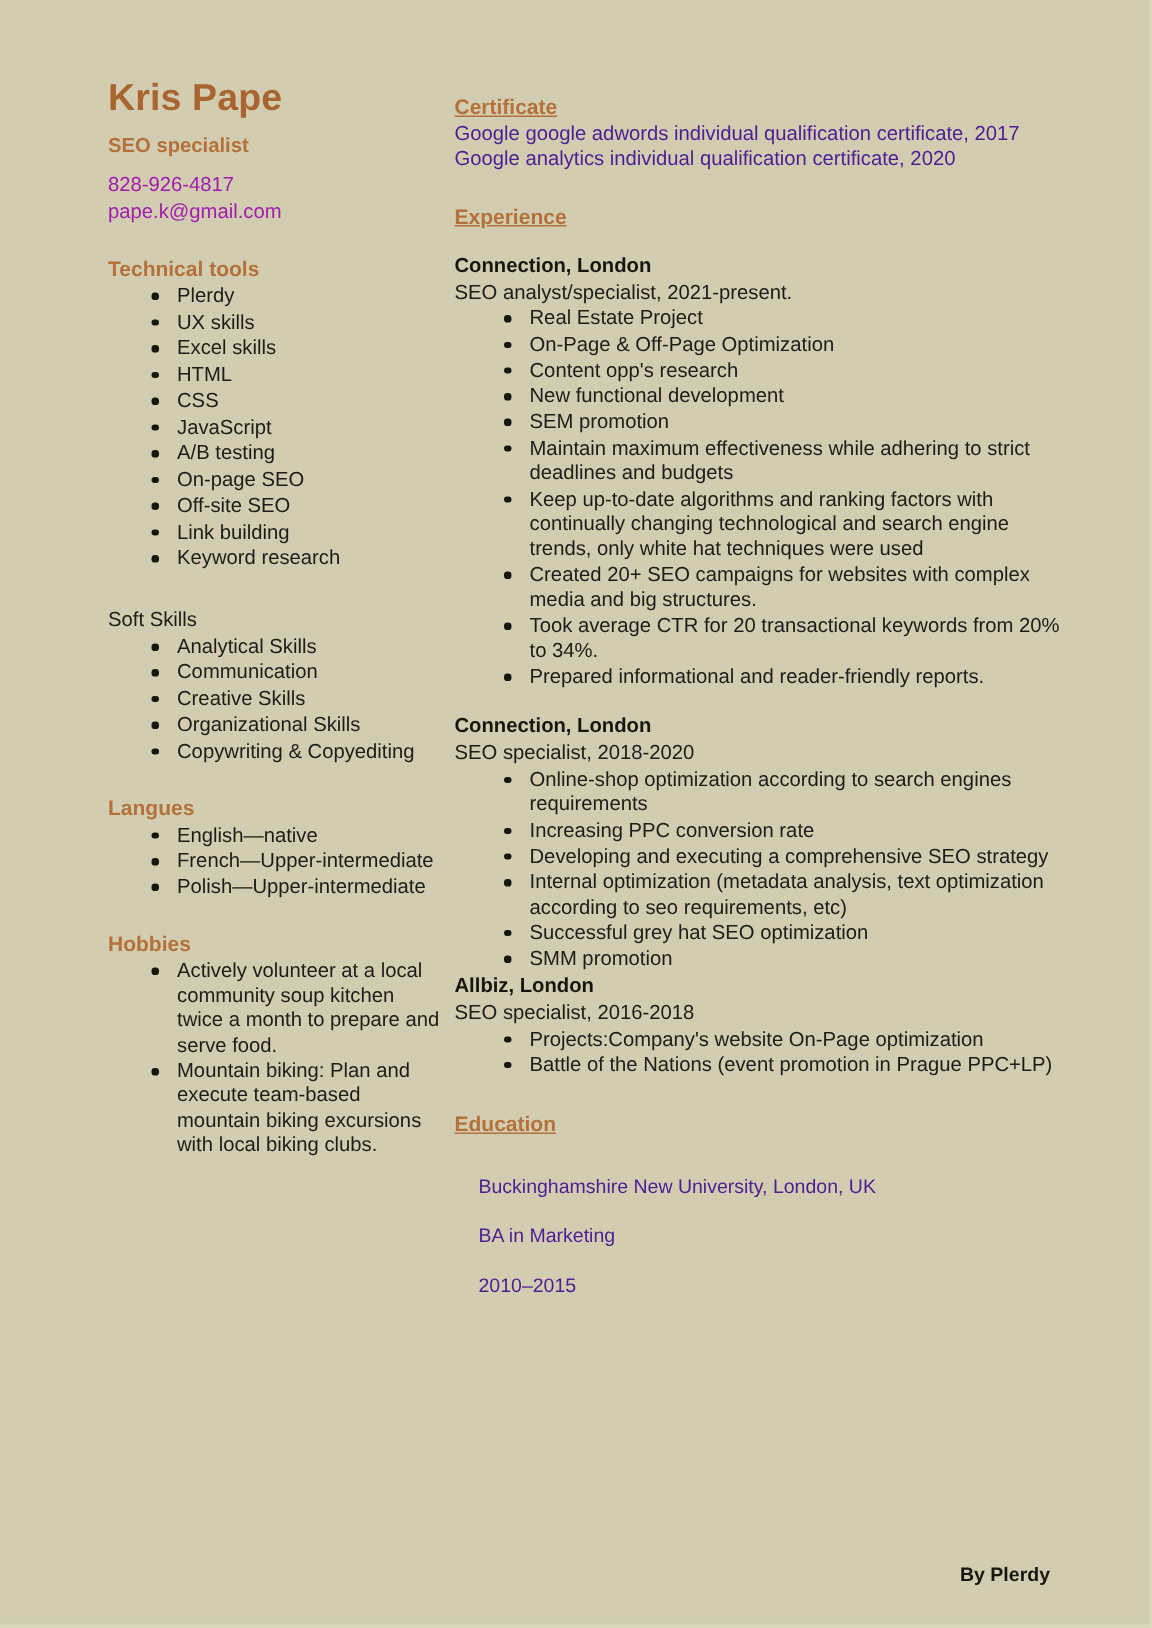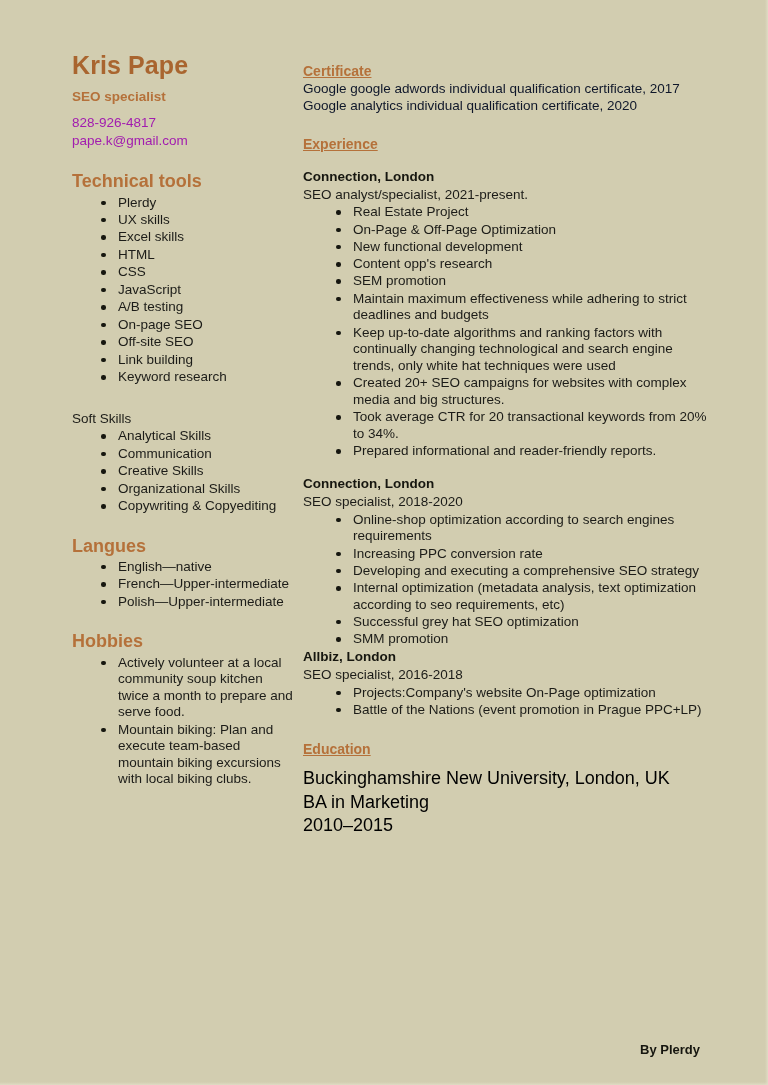--- a/index.html
+++ b/index.html
@@ -73,21 +73,21 @@
     margin: 0 0 9px 0;
     line-height: 1.2;
   }
   .contact-line {
     font-size: 13.5px;
     line-height: 1.35;
     color: #a21caf;
   }
 
   .sec-head {
-    font-size: 18px;
+    font-size: 14px;
     font-weight: bold;
     color: #b5713a;
     margin: 0;
     line-height: 1.3;
   }
   .sec-head-plain {
     font-size: 13.5px;
     font-weight: normal;
     color: #1c1c18;
     margin: 0;
@@ -146,30 +146,30 @@
     line-height: 1.3;
     color: #16160f;
   }
   .job-role {
     font-size: 13.5px;
     margin: 0;
     line-height: 1.3;
     color: #1c1c18;
   }
   .plain-line {
-    font-size: 18px;
-    line-height: 1.3;
-    margin: 0;
-    color: #000000;
+    font-size: 13px;
+    line-height: 1.3;
+    margin: 16px;
+    color: #4c1d95;
   }
   .cert-line {
     font-size: 13.5px;
     line-height: 1.26;
     margin: 0;
-    color: #0f172a;
+    color: #4c1d95;
   }
 
   .gap-sm { height: 9px; }
   .gap-md { height: 15px; }
   .gap-lg { height: 21px; }
 
   .footer {
     position: absolute;
     right: 68px;
     bottom: 28px;
@@ -253,22 +253,22 @@
         <div class="sec-head-right">Experience</div>
 
         <div class="gap-md"></div>
 
         <div>
           <div class="job-title">Connection, London</div>
           <div class="job-role">SEO analyst/specialist, 2021-present.</div>
           <ul class="bul">
             <li>Real Estate Project</li>
             <li>On-Page &amp; Off-Page Optimization</li>
+            <li>Content opp's research</li>
             <li>New functional development</li>
-            <li>Content opp's research</li>
             <li>SEM promotion</li>
             <li>Maintain maximum effectiveness while adhering to strict deadlines and budgets</li>
             <li>Keep up-to-date algorithms and ranking factors with continually changing technological and search engine trends, only white hat techniques were used</li>
             <li>Created 20+ SEO campaigns for websites with complex media and big structures.</li>
             <li>Took average CTR for 20 transactional keywords from 20% to 34%.</li>
             <li>Prepared informational and reader-friendly reports.</li>
           </ul>
         </div>
 
         <div class="gap-md"></div>

